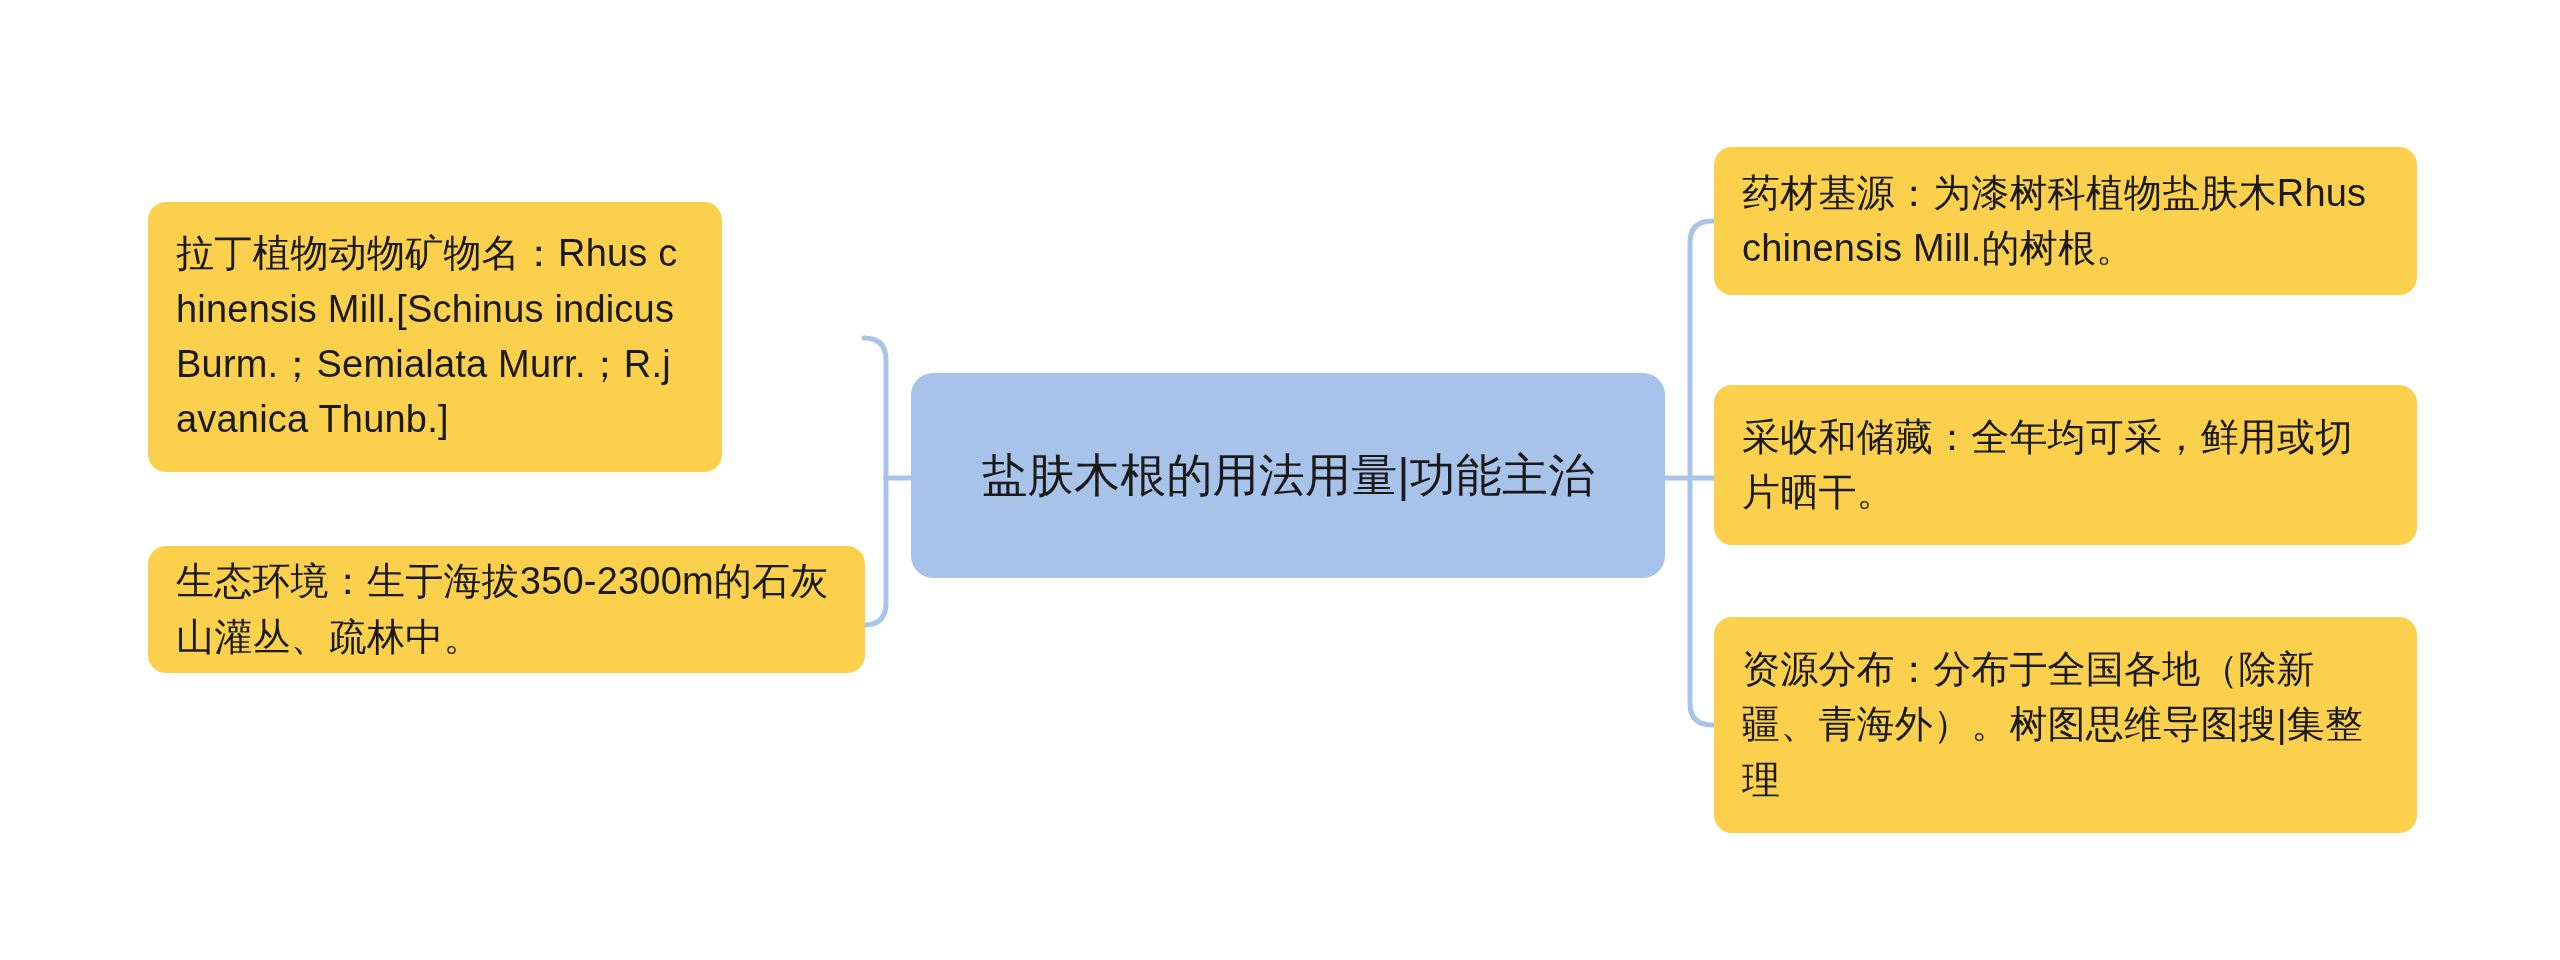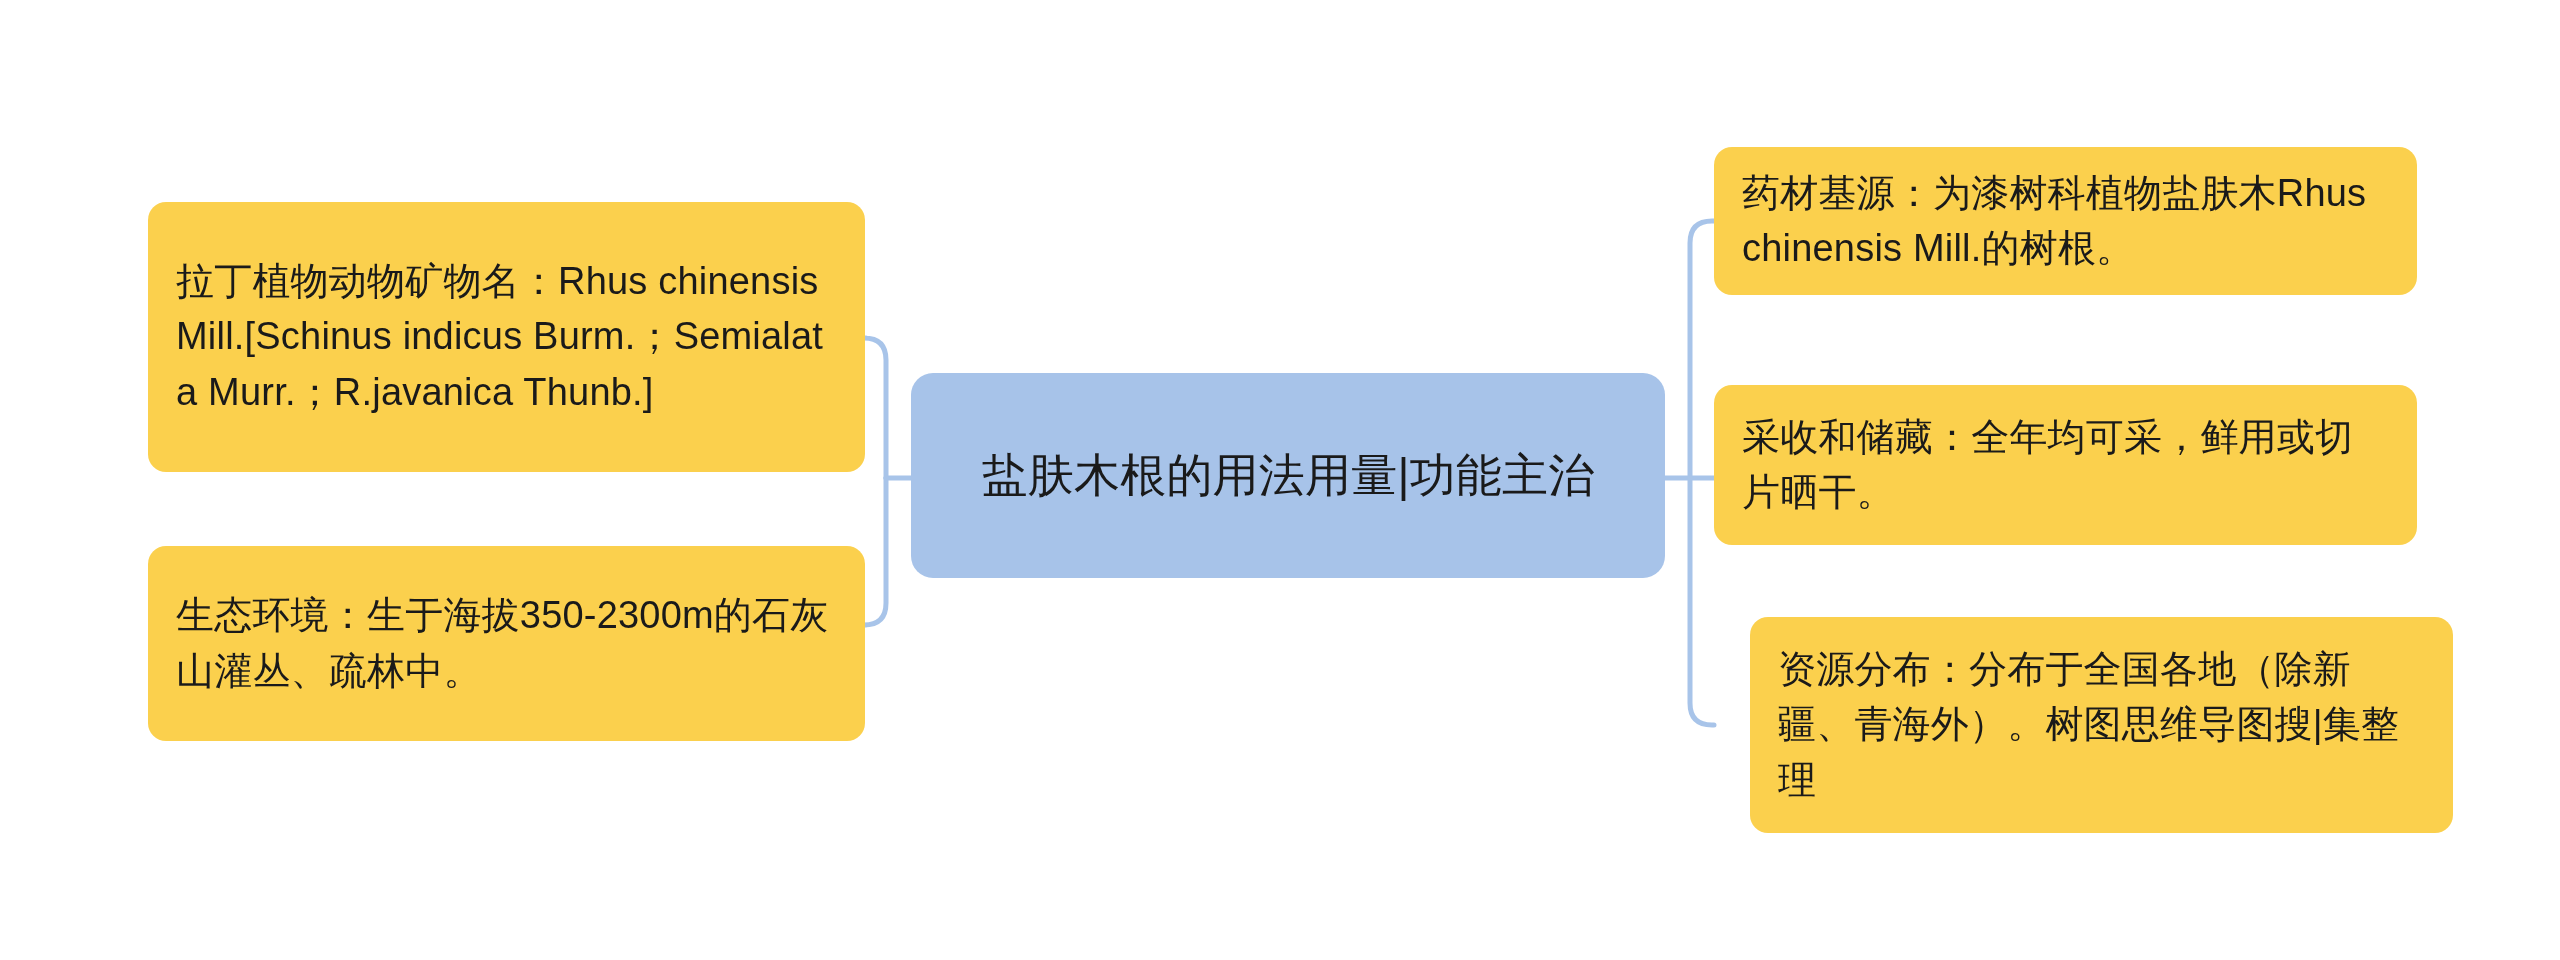--- a/index.html
+++ b/index.html
@@ -59,26 +59,26 @@
     justify-content: center;
     border-radius: 22px;
   }
   .root .node-text {
     font-size: 46px;
     text-align: center;
     line-height: 1.42;
   }
 
   
-  #node-latin-name   { left: 148px; top: 202px; width: 717px; height: 270px; }
-  #node-ecology      { left: 148px; top: 546px; width: 717px; height: 195px; }
+  #node-latin-name   { left: 148px; top: 202px; width: 574px; height: 270px; }
+  #node-ecology      { left: 148px; top: 546px; width: 717px; height: 127px; }
   #node-root         { left: 911px; top: 373px; width: 754px; height: 205px; }
   #node-source       { left: 1714px; top: 147px; width: 703px; height: 148px; }
   #node-harvest      { left: 1714px; top: 385px; width: 703px; height: 160px; }
-  #node-distribution { left: 1714px; top: 617px; width: 703px; height: 216px; margin-left: 36px; }
+  #node-distribution { left: 1714px; top: 617px; width: 703px; height: 216px; }
 </style>
 </head>
 <body>
 
 <div id="canvas">
 
   <svg id="connectors" viewBox="0 0 2560 960" width="2560" height="960" xmlns="http://www.w3.org/2000/svg">
     <g fill="none" stroke="#a8c4e9" stroke-width="5" stroke-linecap="round" stroke-linejoin="round">
 
       <path d="M 911 478 L 886 478"></path>

